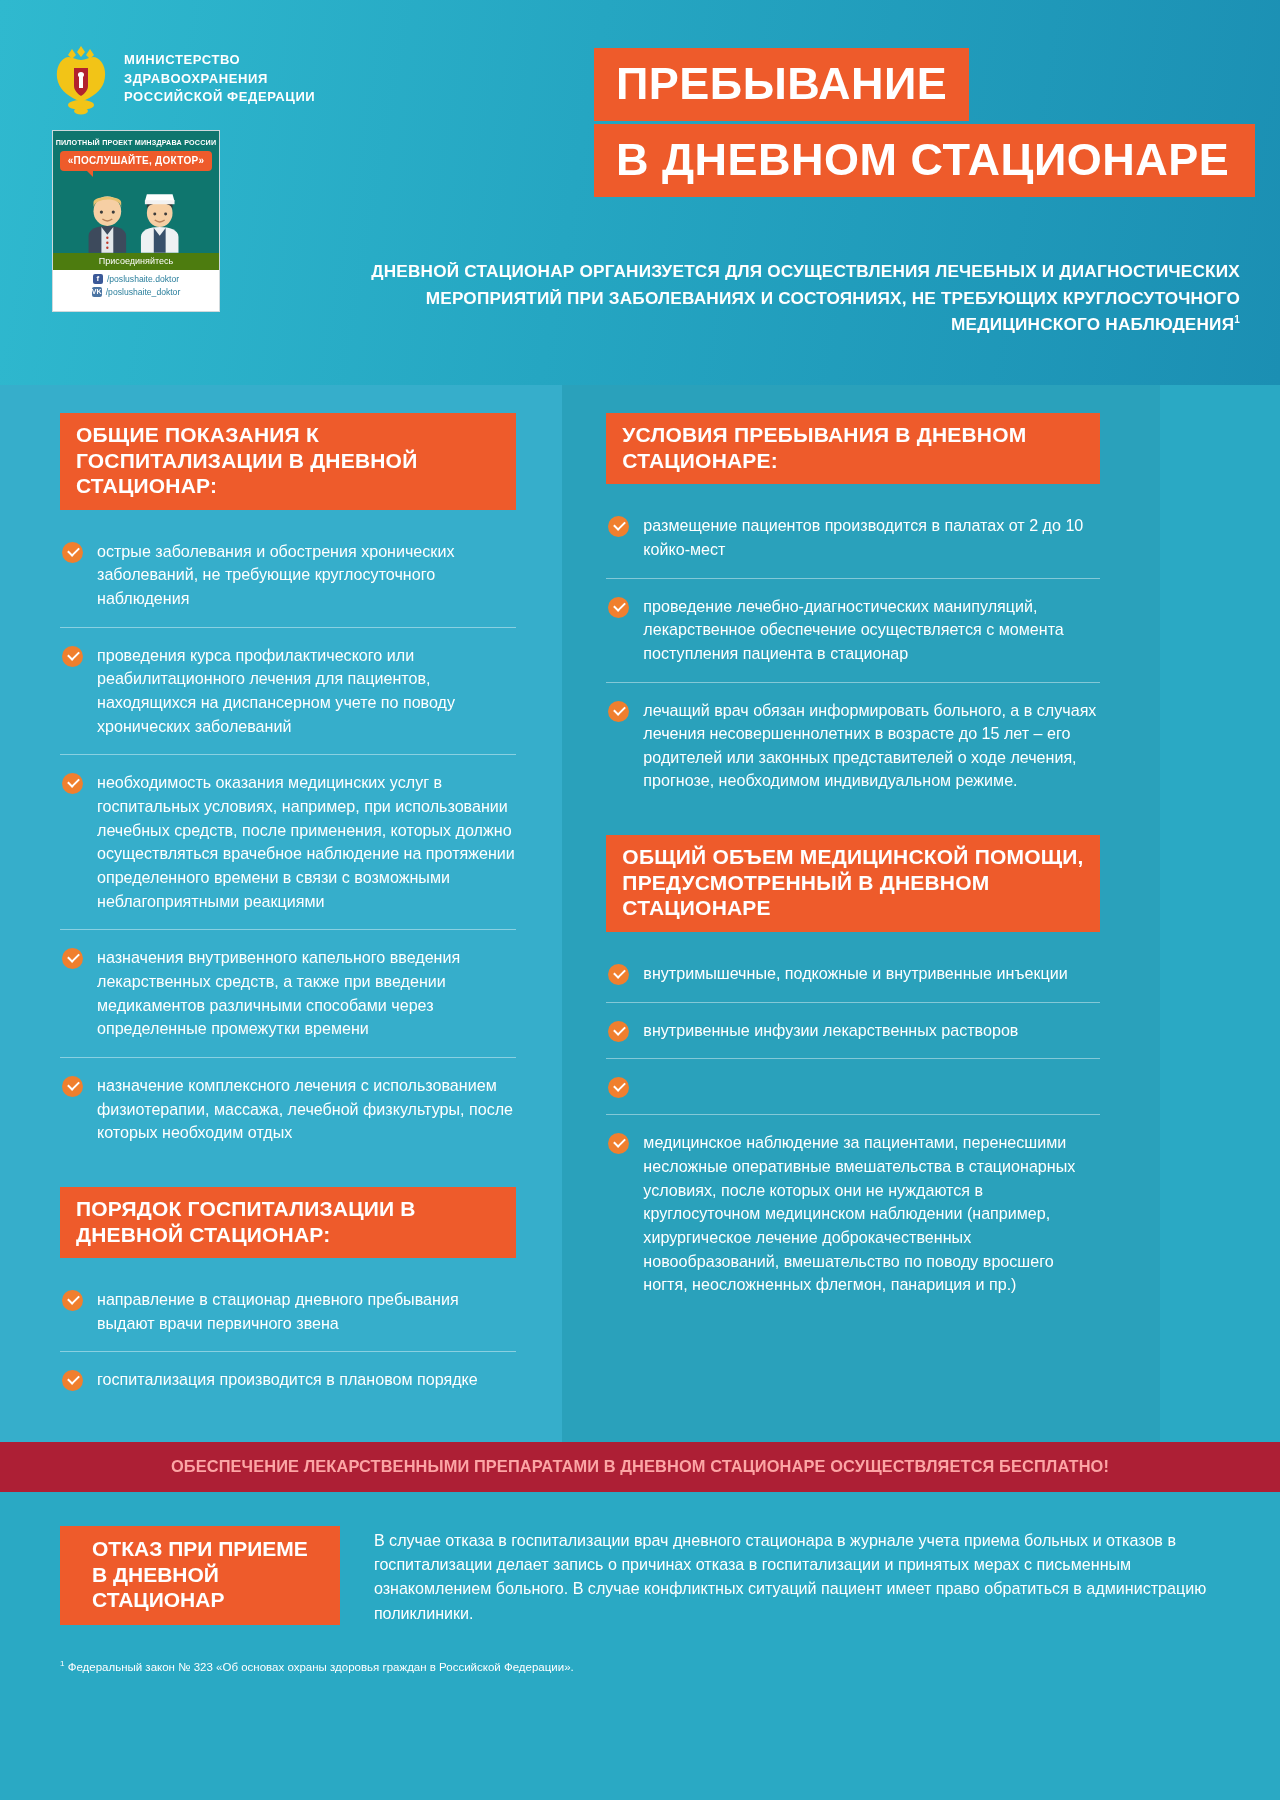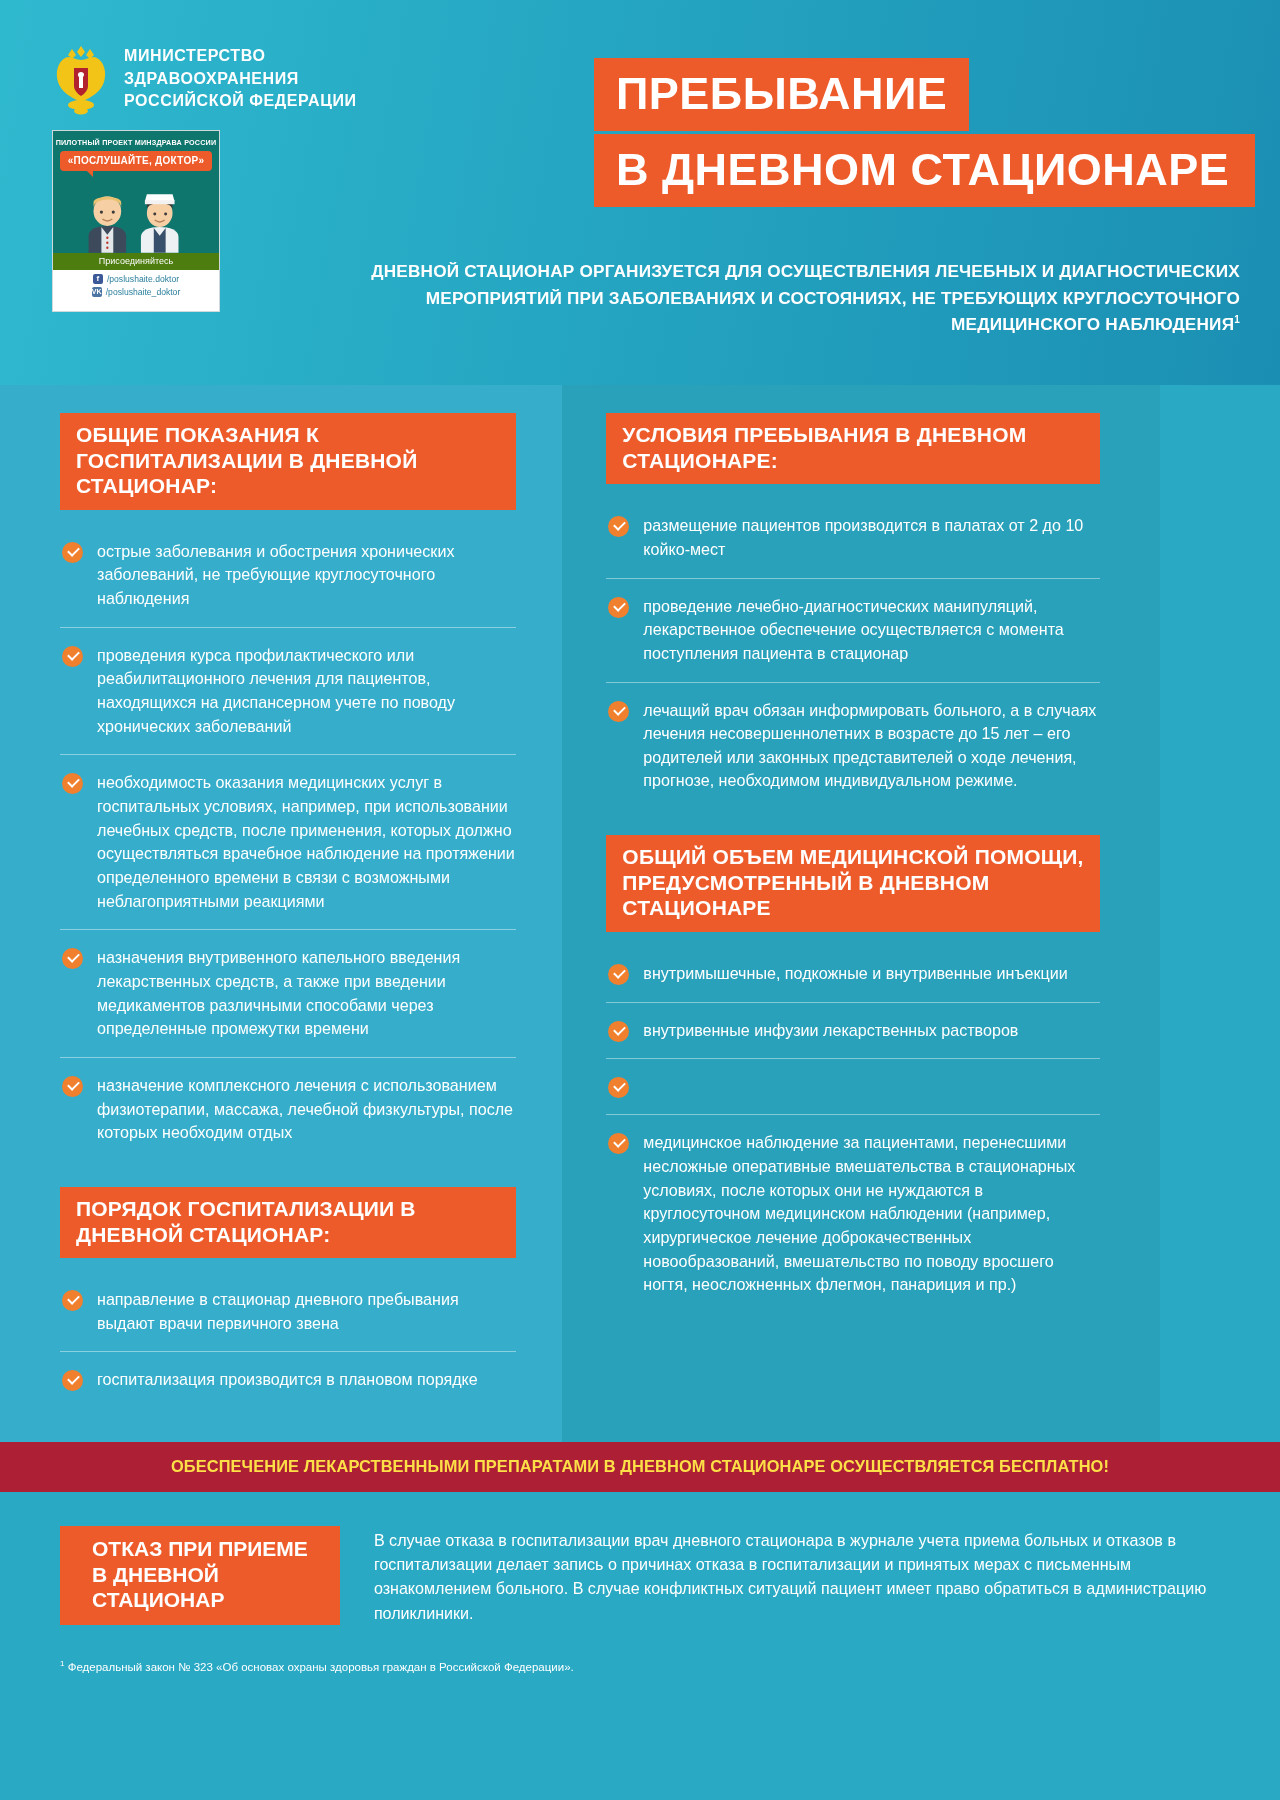--- a/index.html
+++ b/index.html
@@ -34,21 +34,21 @@
     gap: 14px;
   }
   .emblem {
     width: 58px;
     height: 74px;
     position: relative;
   }
   .emblem svg { display:block; }
   .ministry-text {
     color: #ffffff;
-    font-size: 16px;
+    font-size: 13px;
     font-weight: bold;
     letter-spacing: 0.6px;
     line-height: 1.42;
     text-transform: uppercase;
   }
 
   .promo-card {
     position: absolute;
     left: 52px;
     top: 130px;
@@ -107,21 +107,21 @@
     color: #2a7f9c;
     text-align: center;
     line-height: 1.5;
   }
   .promo-links div { display: flex; align-items: center; justify-content: center; gap: 4px; }
   .sq { width: 10px; height: 10px; border-radius: 2px; display: inline-block; color:#fff;
         font-size: 8px; font-weight: bold; line-height: 10px; text-align: center; }
   .sq.fb { background: #3b5998; }
   .sq.vk { background: #4c75a3; font-size:7px; }
 
-  .title-block { position: absolute; left: 548px; top: 58px; width: 690px; padding-left: 46px; }
+  .title-block { position: absolute; left: 548px; top: 48px; width: 690px; padding-left: 46px; }
   .title-line {
     display: inline-block;
     background: #ee5b2b;
     color: #ffffff;
     font-size: 45px;
     font-weight: bold;
     letter-spacing: 0.5px;
     line-height: 1;
     padding: 13px 22px 15px;
     text-transform: uppercase;
@@ -191,21 +191,21 @@
   }
   .item-text {
     color: #ffffff;
     font-size: 16.1px;
     line-height: 1.47;
   }
 
   
   .red-banner {
     background: #ad1f35;
-    color: #fde047;
+    color: #fca5a5;
     text-align: center;
     font-size: 16.4px;
     font-weight: bold;
     letter-spacing: 0.1px;
     padding: 15px 10px 16px;
     text-transform: uppercase;
   }
 
   
   .refusal {

